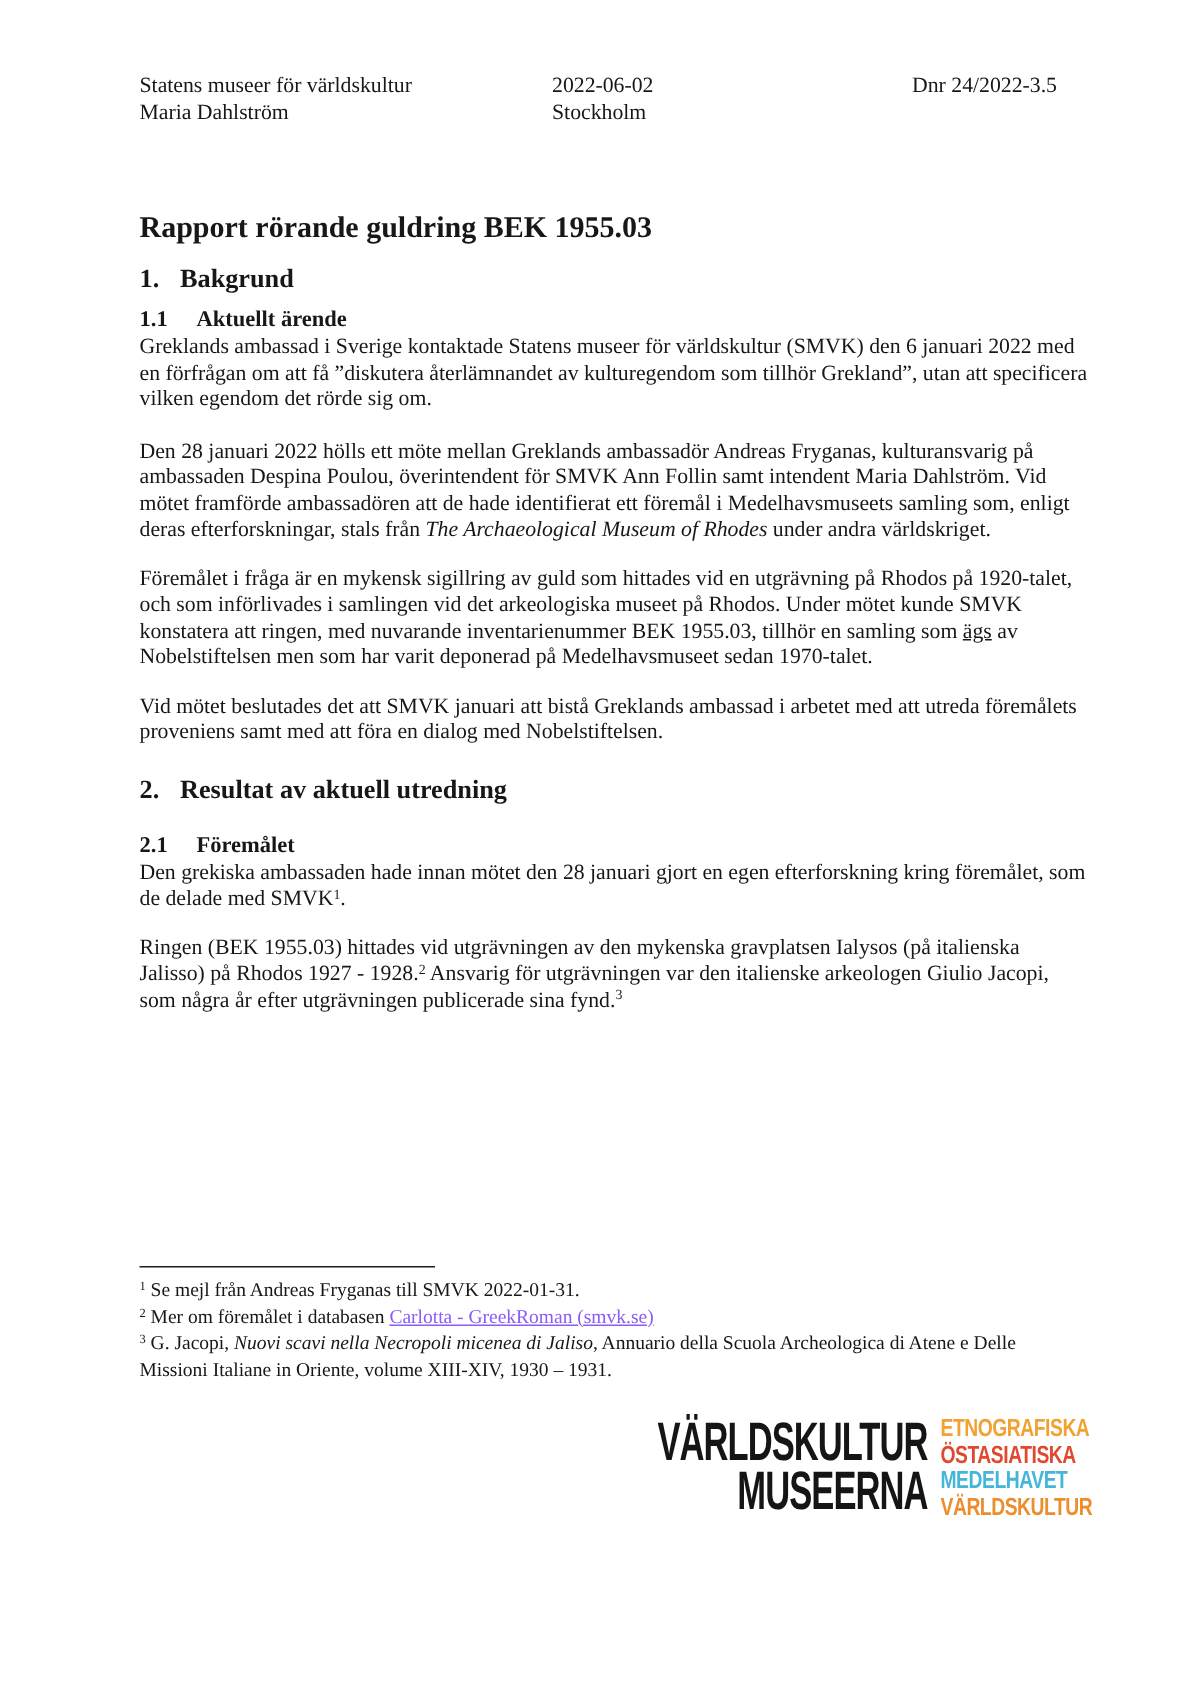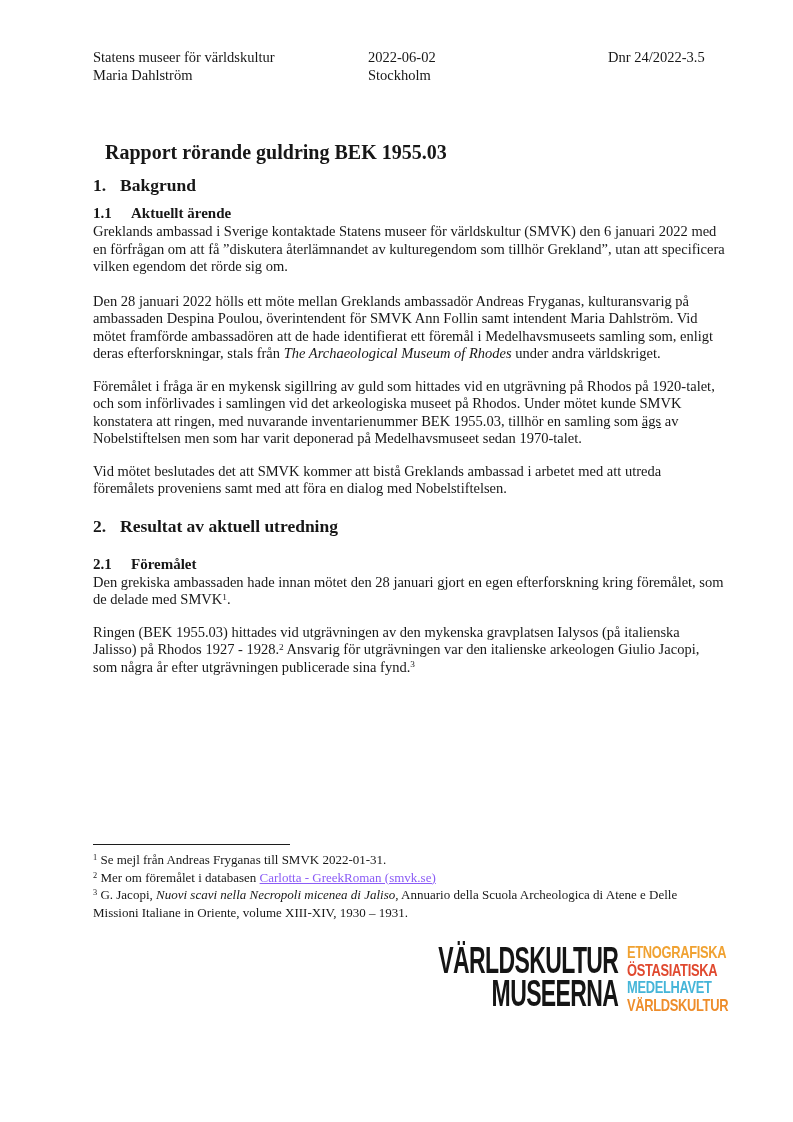--- a/index.html
+++ b/index.html
@@ -16,21 +16,20 @@
     position:absolute;left:93px;top:49px;width:632px;
     font-size:14.5px;line-height:17.5px;
   }
   .hdr{display:flex;}
   .hc1{width:275px;}
   .hc2{width:240px;}
   .hc3{flex:1;}
   .title{
     font-size:20px;font-weight:bold;line-height:24px;
     margin-top:56px;
-    margin-left:12px;
   }
   .h1{font-size:17.5px;font-weight:bold;line-height:22px;margin-top:10px;}
   .h1 .hnum{display:inline-block;min-width:27px;}
   .h3{font-size:15px;font-weight:bold;line-height:18px;margin-top:8px;}
   .h3 .hnum{display:inline-block;min-width:38px;}
   .h1.second{margin-top:16px;}
   .h3.second{margin-top:18px;}
   p.body{margin:1px 0 17px 0;}
   p.body.tight{margin-bottom:15px;}
   .i{font-style:italic;}
@@ -89,21 +88,21 @@
     <div class="h1">
       <span class="hnum">1.</span><span>Bakgrund</span>
     </div>
     <div class="h3">
       <span class="hnum">1.1</span><span>Aktuellt ärende</span>
     </div>
 
     <p class="body"><span>Greklands ambassad i Sverige kontaktade Statens museer för världskultur (SMVK) den 6 januari 2022 med en förfrågan om att få ”diskutera återlämnandet av kulturegendom som tillhör Grekland”, utan att specificera vilken egendom det rörde sig om.</span></p>
     <p class="body tight"><span>Den 28 januari 2022 hölls ett möte mellan Greklands ambassadör Andreas Fryganas, kulturansvarig på ambassaden Despina Poulou, överintendent för SMVK Ann Follin samt intendent Maria Dahlström. Vid mötet framförde ambassadören att de hade identifierat ett föremål i Medelhavsmuseets samling som, enligt deras efterforskningar, stals från </span><span class="i">The Archaeological Museum of Rhodes</span><span> under andra världskriget.</span></p>
     <p class="body tight"><span>Föremålet i fråga är en mykensk sigillring av guld som hittades vid en utgrävning på Rhodos på 1920-talet, och som införlivades i samlingen vid det arkeologiska museet på Rhodos. Under mötet kunde SMVK konstatera att ringen, med nuvarande inventarienummer BEK 1955.03, tillhör en samling som </span><span class="u">ägs</span><span> av Nobelstiftelsen men som har varit deponerad på Medelhavsmuseet sedan 1970-talet.</span></p>
-    <p class="body"><span>Vid mötet beslutades det att SMVK kommer att bistå Greklands ambassad i arbetet med att utreda föremålets proveniens samt med att föra en dialog med Nobelstiftelsen.</span></p>
+    <p class="body"><span>Vid mötet beslutades det att SMVK januari att bistå Greklands ambassad i arbetet med att utreda föremålets proveniens samt med att föra en dialog med Nobelstiftelsen.</span></p>
 
     <div class="h1 second">
       <span class="hnum">2.</span><span>Resultat av aktuell utredning</span>
     </div>
     <div class="h3 second">
       <span class="hnum">2.1</span><span>Föremålet</span>
     </div>
 
     <p class="body tight"><span>Den grekiska ambassaden hade innan mötet den 28 januari gjort en egen efterforskning kring föremålet, som de delade med SMVK</span><span class="sup">1</span><span>.</span></p>
     <p class="body"><span>Ringen (BEK 1955.03) hittades vid utgrävningen av den mykenska gravplatsen Ialysos (på italienska Jalisso) på Rhodos 1927 - 1928.</span><span class="sup">2</span><span> Ansvarig för utgrävningen var den italienske arkeologen Giulio Jacopi, som några år efter utgrävningen publicerade sina fynd.</span><span class="sup">3</span></p>

